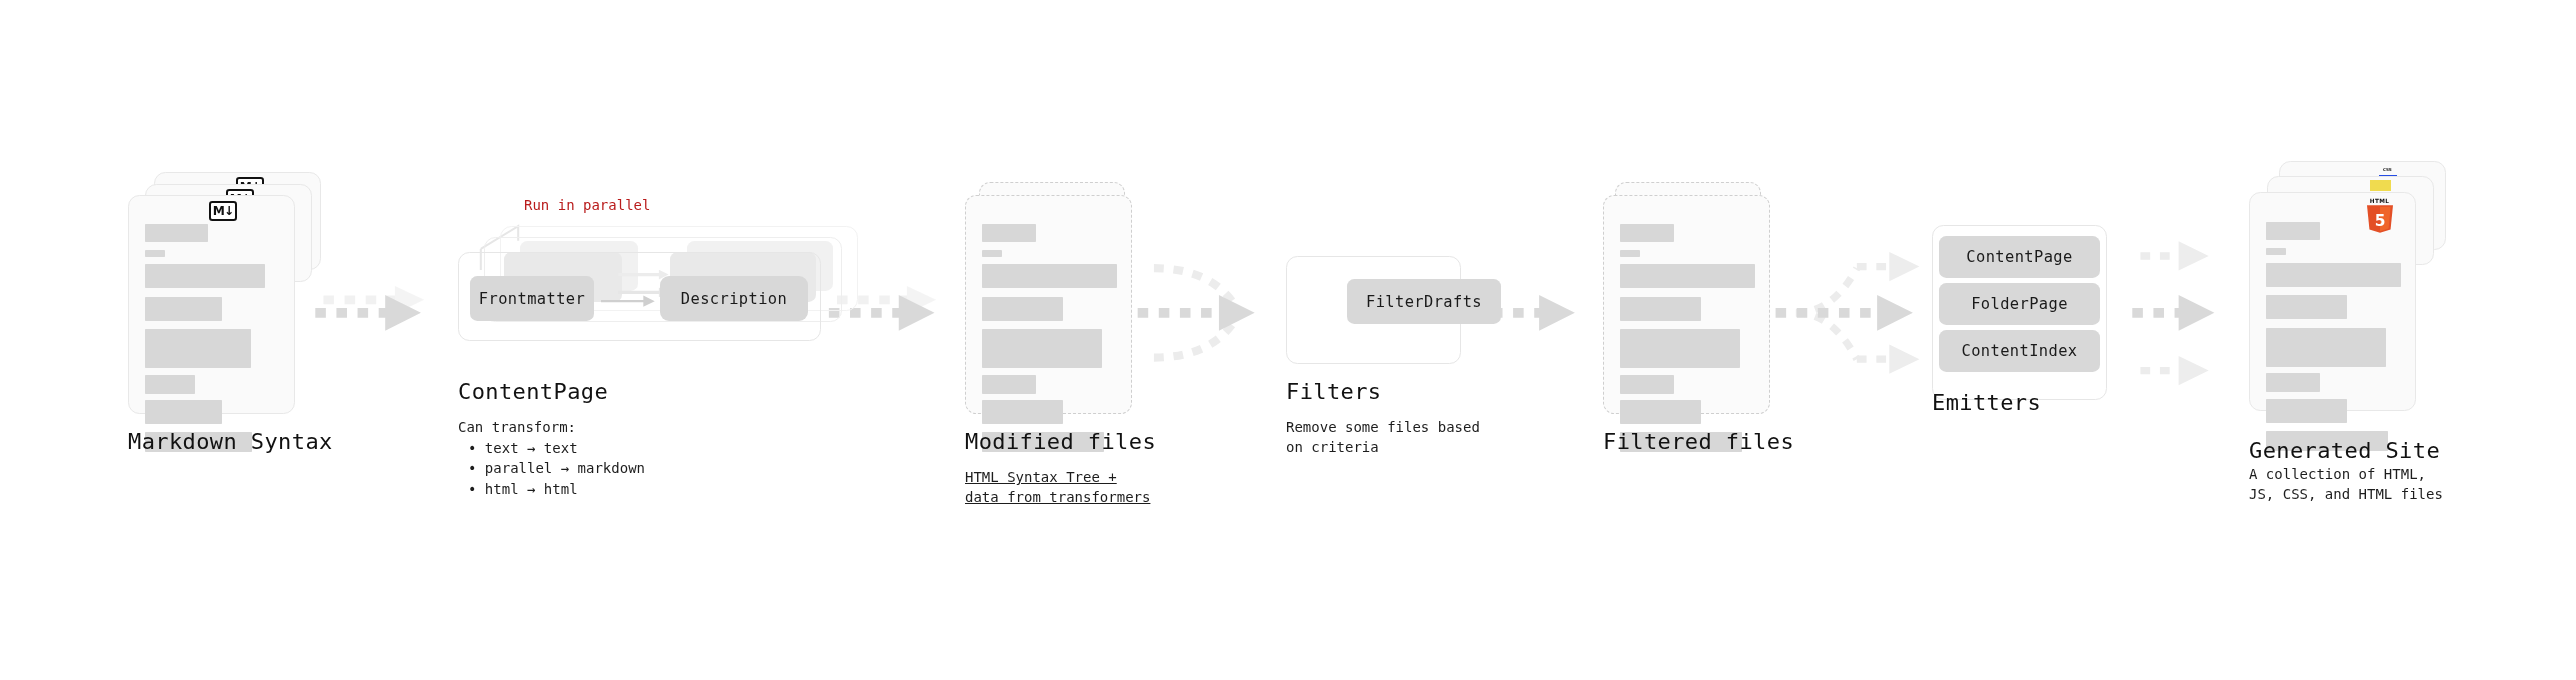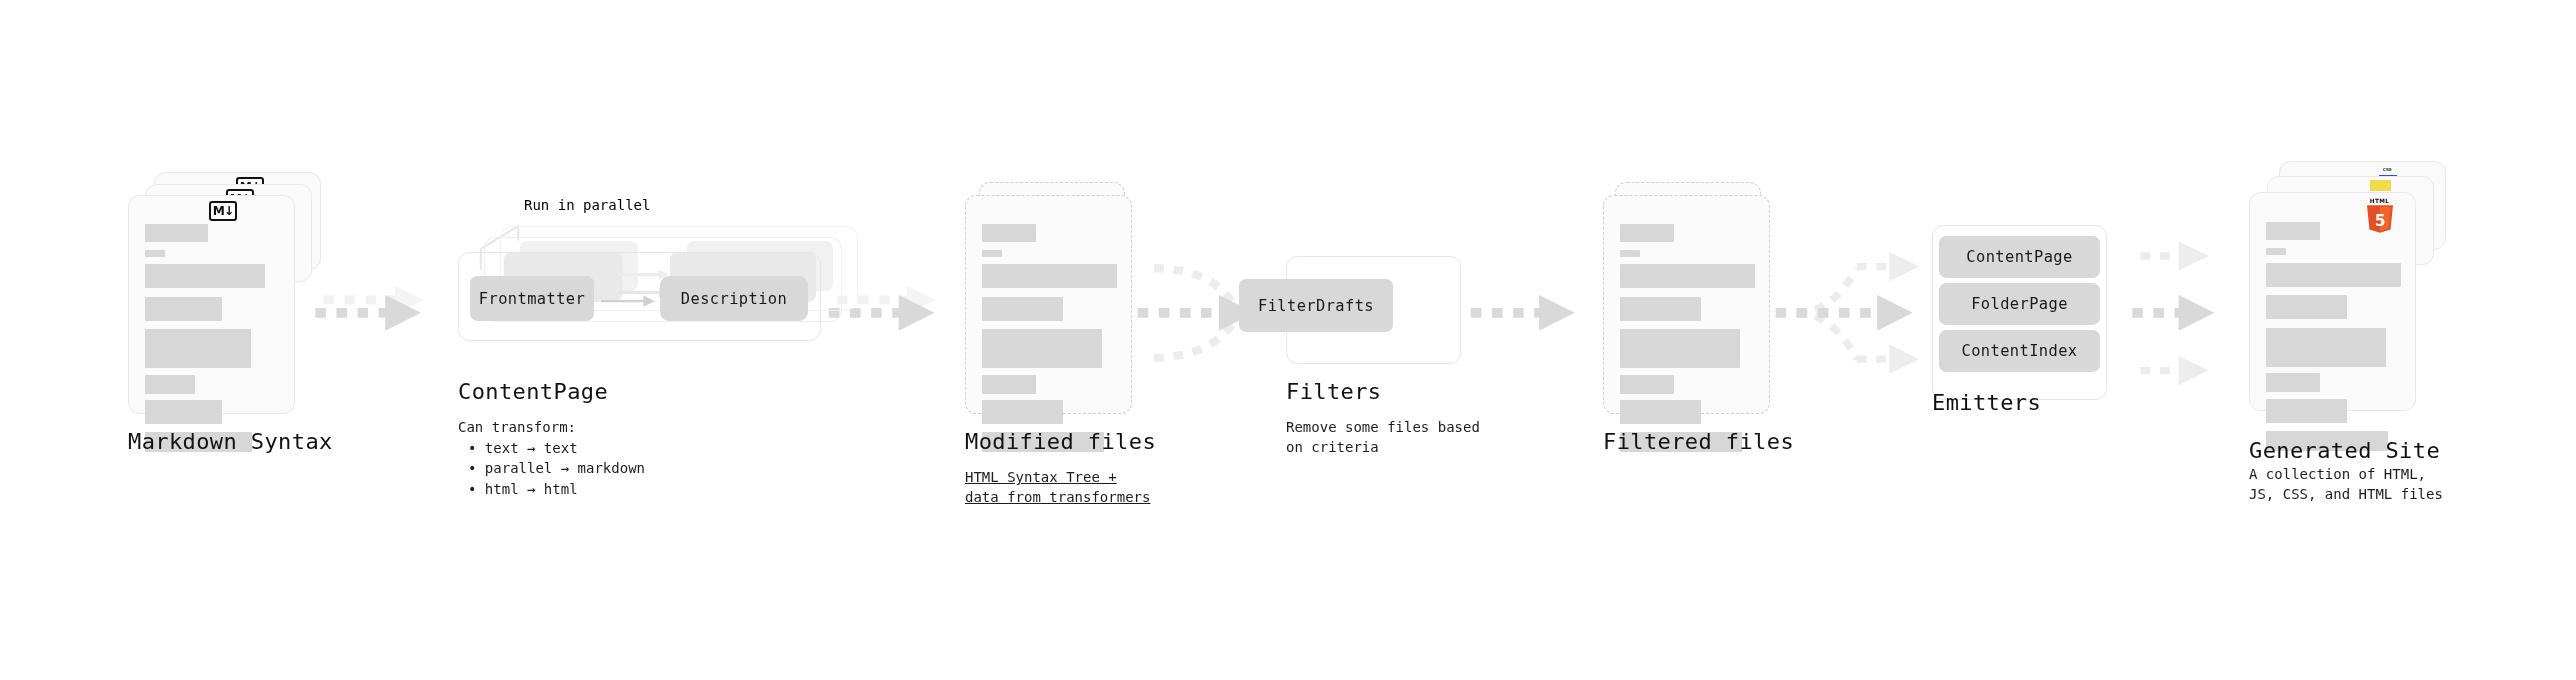--- a/index.html
+++ b/index.html
@@ -98,21 +98,21 @@
   }
   .bullets{
     position:absolute;
     color:#1d1d1d;
     font-size:14px;
     line-height:1.45;
   }
   .bullets .b{white-space:pre;}
   .runlabel{
     position:absolute;
-    color:#000000;
+    color:#b91c1c;
     font-size:14px;
     white-space:nowrap;
   }
   svg{position:absolute;overflow:visible;}
 </style>
 </head>
 <body>
 
 <div class="stage">
 
@@ -239,21 +239,21 @@
     <div class="skel" style="left:16.3px;top:133px;width:120px;height:39px;"></div>
     <div class="skel" style="left:16.3px;top:179px;width:54px;height:18.7px;"></div>
     <div class="skel" style="left:16.3px;top:204px;width:81px;height:24.4px;"></div>
     <div class="skel" style="left:16.3px;top:236px;width:122px;height:20.3px;"></div>
   </div>
   <div class="title" style="left:965px;top:429px;">Modified files</div>
   <div class="subtitle" style="left:965px;top:467px;text-decoration:underline;">HTML Syntax Tree +
 data from transformers</div>
 
   <div class="groupbox" style="left:1286px;top:256px;width:175px;height:108px;border-color:#e6e6e6;"></div>
-  <div class="pill" style="left:1239px;top:279px;width:154px;height:53px;">FilterDrafts</div>
+  <div class="pill" style="left:1347px;top:279px;width:154px;height:45px;">FilterDrafts</div>
   <div class="title" style="left:1286px;top:379px;">Filters</div>
   <div class="subtitle" style="left:1286px;top:417px;">Remove some files based
 on criteria</div>
 
   <div class="doccard dashed" style="left:1615px;top:182px;width:146px;height:81px;"></div>
   <div class="doccard dashed" style="left:1603px;top:195px;width:167px;height:219px;">
     <div class="skel" style="left:16.3px;top:28px;width:54px;height:18px;"></div>
     <div class="skel" style="left:16.3px;top:54px;width:19.5px;height:6.5px;"></div>
     <div class="skel" style="left:16.3px;top:68px;width:135px;height:24.4px;"></div>
     <div class="skel" style="left:16.3px;top:101px;width:81px;height:24.4px;"></div>

